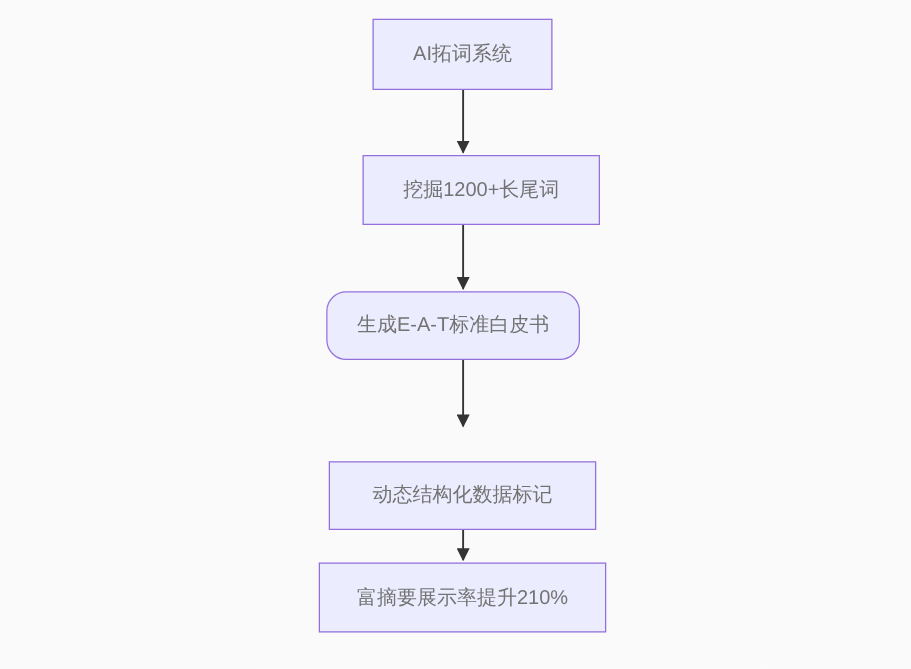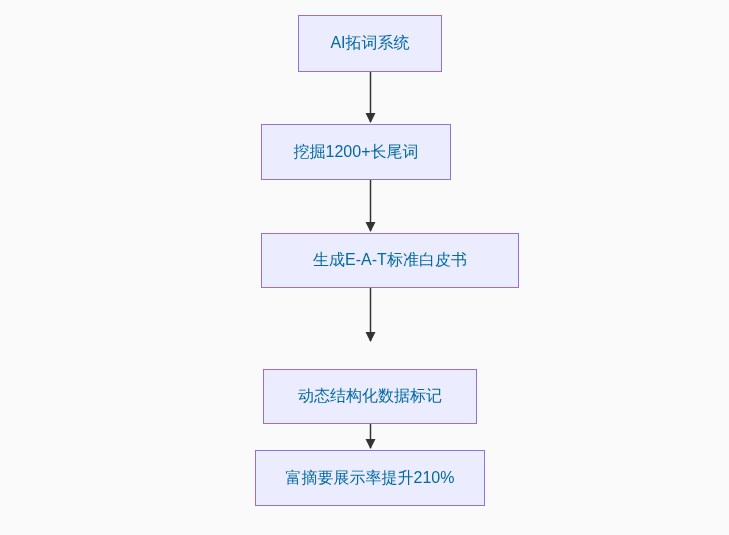--- a/index.html
+++ b/index.html
@@ -20,31 +20,31 @@
     position: absolute;
     left: 0;
     top: 0;
     pointer-events: none;
   }
   .node {
     position: absolute;
     box-sizing: border-box;
     background: #ececff;
     border: 1px solid #9370db;
-    color: #0369a1;
+    color: #737373;
     font-size: 16px;
     display: flex;
     align-items: center;
     justify-content: center;
     text-align: center;
     white-space: nowrap;
   }
   .n1 { left: 298px; top: 15px;  width: 144px; height: 57px; }
-  .n2 { left: 261px; top: 124px; width: 190px; height: 56px; }
-  .n3 { left: 261px; top: 233px; width: 258px; height: 55px; }
+  .n2 { left: 290px; top: 124px; width: 190px; height: 56px; }
+  .n3 { left: 261px; top: 233px; width: 203px; height: 55px; border-radius: 16px; }
   .n4 { left: 263px; top: 343px; width: 214px; height: 55px; margin-top: 26px; }
   .n5 { left: 255px; top: 450px; width: 230px; height: 56px; }
 </style>
 </head>
 <body>
 
 <div class="canvas">
 
   <svg class="edges" width="729" height="535" aria-hidden="true">
     <defs>

